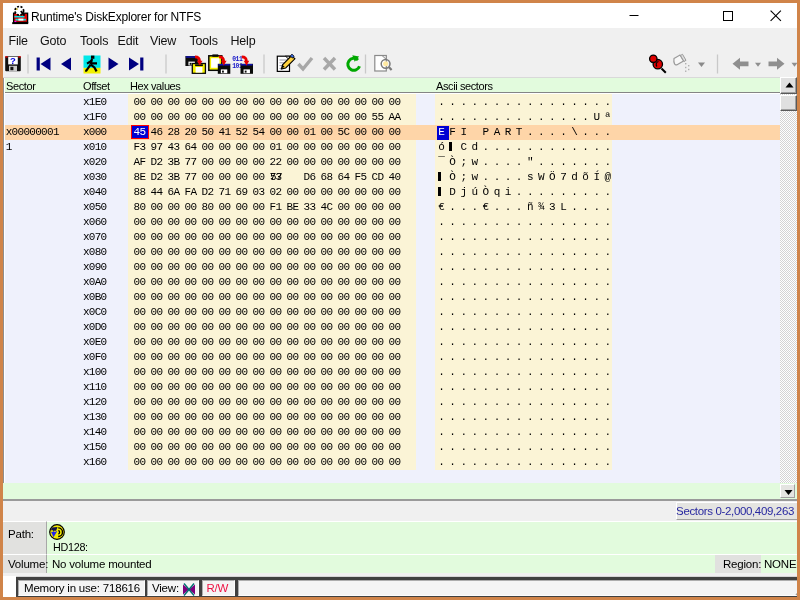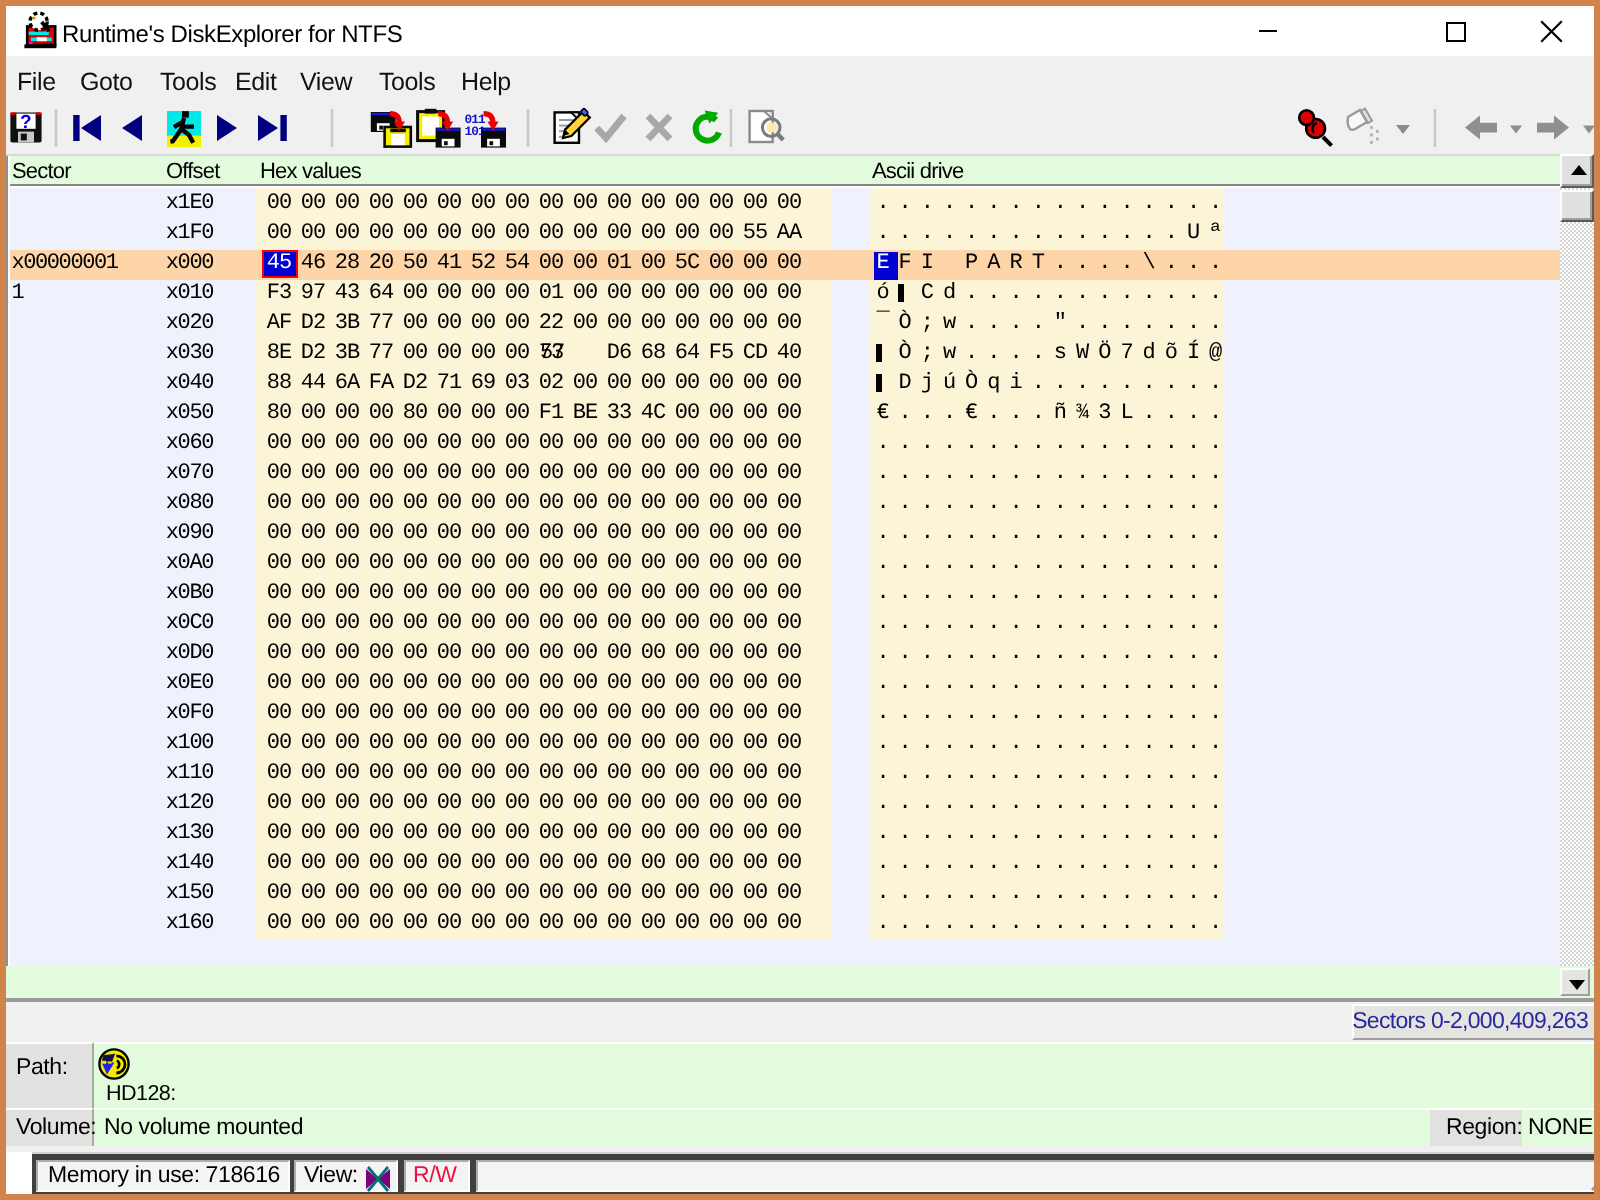--- a/index.html
+++ b/index.html
@@ -212,21 +212,21 @@
 <path d="M781.5 11.8 l-7.5 -6 v3.6 h-8.5 v4.8 h8.5 v3.6 Z" fill="#8f8f8f"></path>
 <path d="M788.5 10.8 h6 l-3 4 Z" fill="#8f8f8f"></path>
 </svg>
 </div>
 <div class="abs" style="left:3px;top:78px;width:1px;height:405.3px;background:#8f8f8f;z-index:6"></div>
 <div class="abs" style="left:4px;top:78px;width:1px;height:405.3px;background:#ffffff;z-index:6"></div>
 <div class="abs" id="thead">
 <span style="left:3px">Sector</span>
 <span style="left:80px">Offset</span>
 <span style="left:127px">Hex values</span>
-<span style="left:433px">Ascii drive</span>
+<span style="left:433px">Ascii sectors</span>
 </div>
 <div class="abs" id="harea">
 <div class="yel" style="left:124.5px;width:288px"></div>
 <div class="yel" style="left:431.5px;width:177.5px"></div>
 <div id="orow"></div>
 <div id="selbyte" style="left:128.2px;top:31.1px;width:17.4px;height:14.1px"></div>
 <div id="selasc" style="left:434.0px;top:31.9px;width:11.6px;height:13.6px"></div>
 <div class="r" style="top:0.60px">
 <span class="off">x1E0</span>
 <span class="b" style="left:130.40px">00</span>

